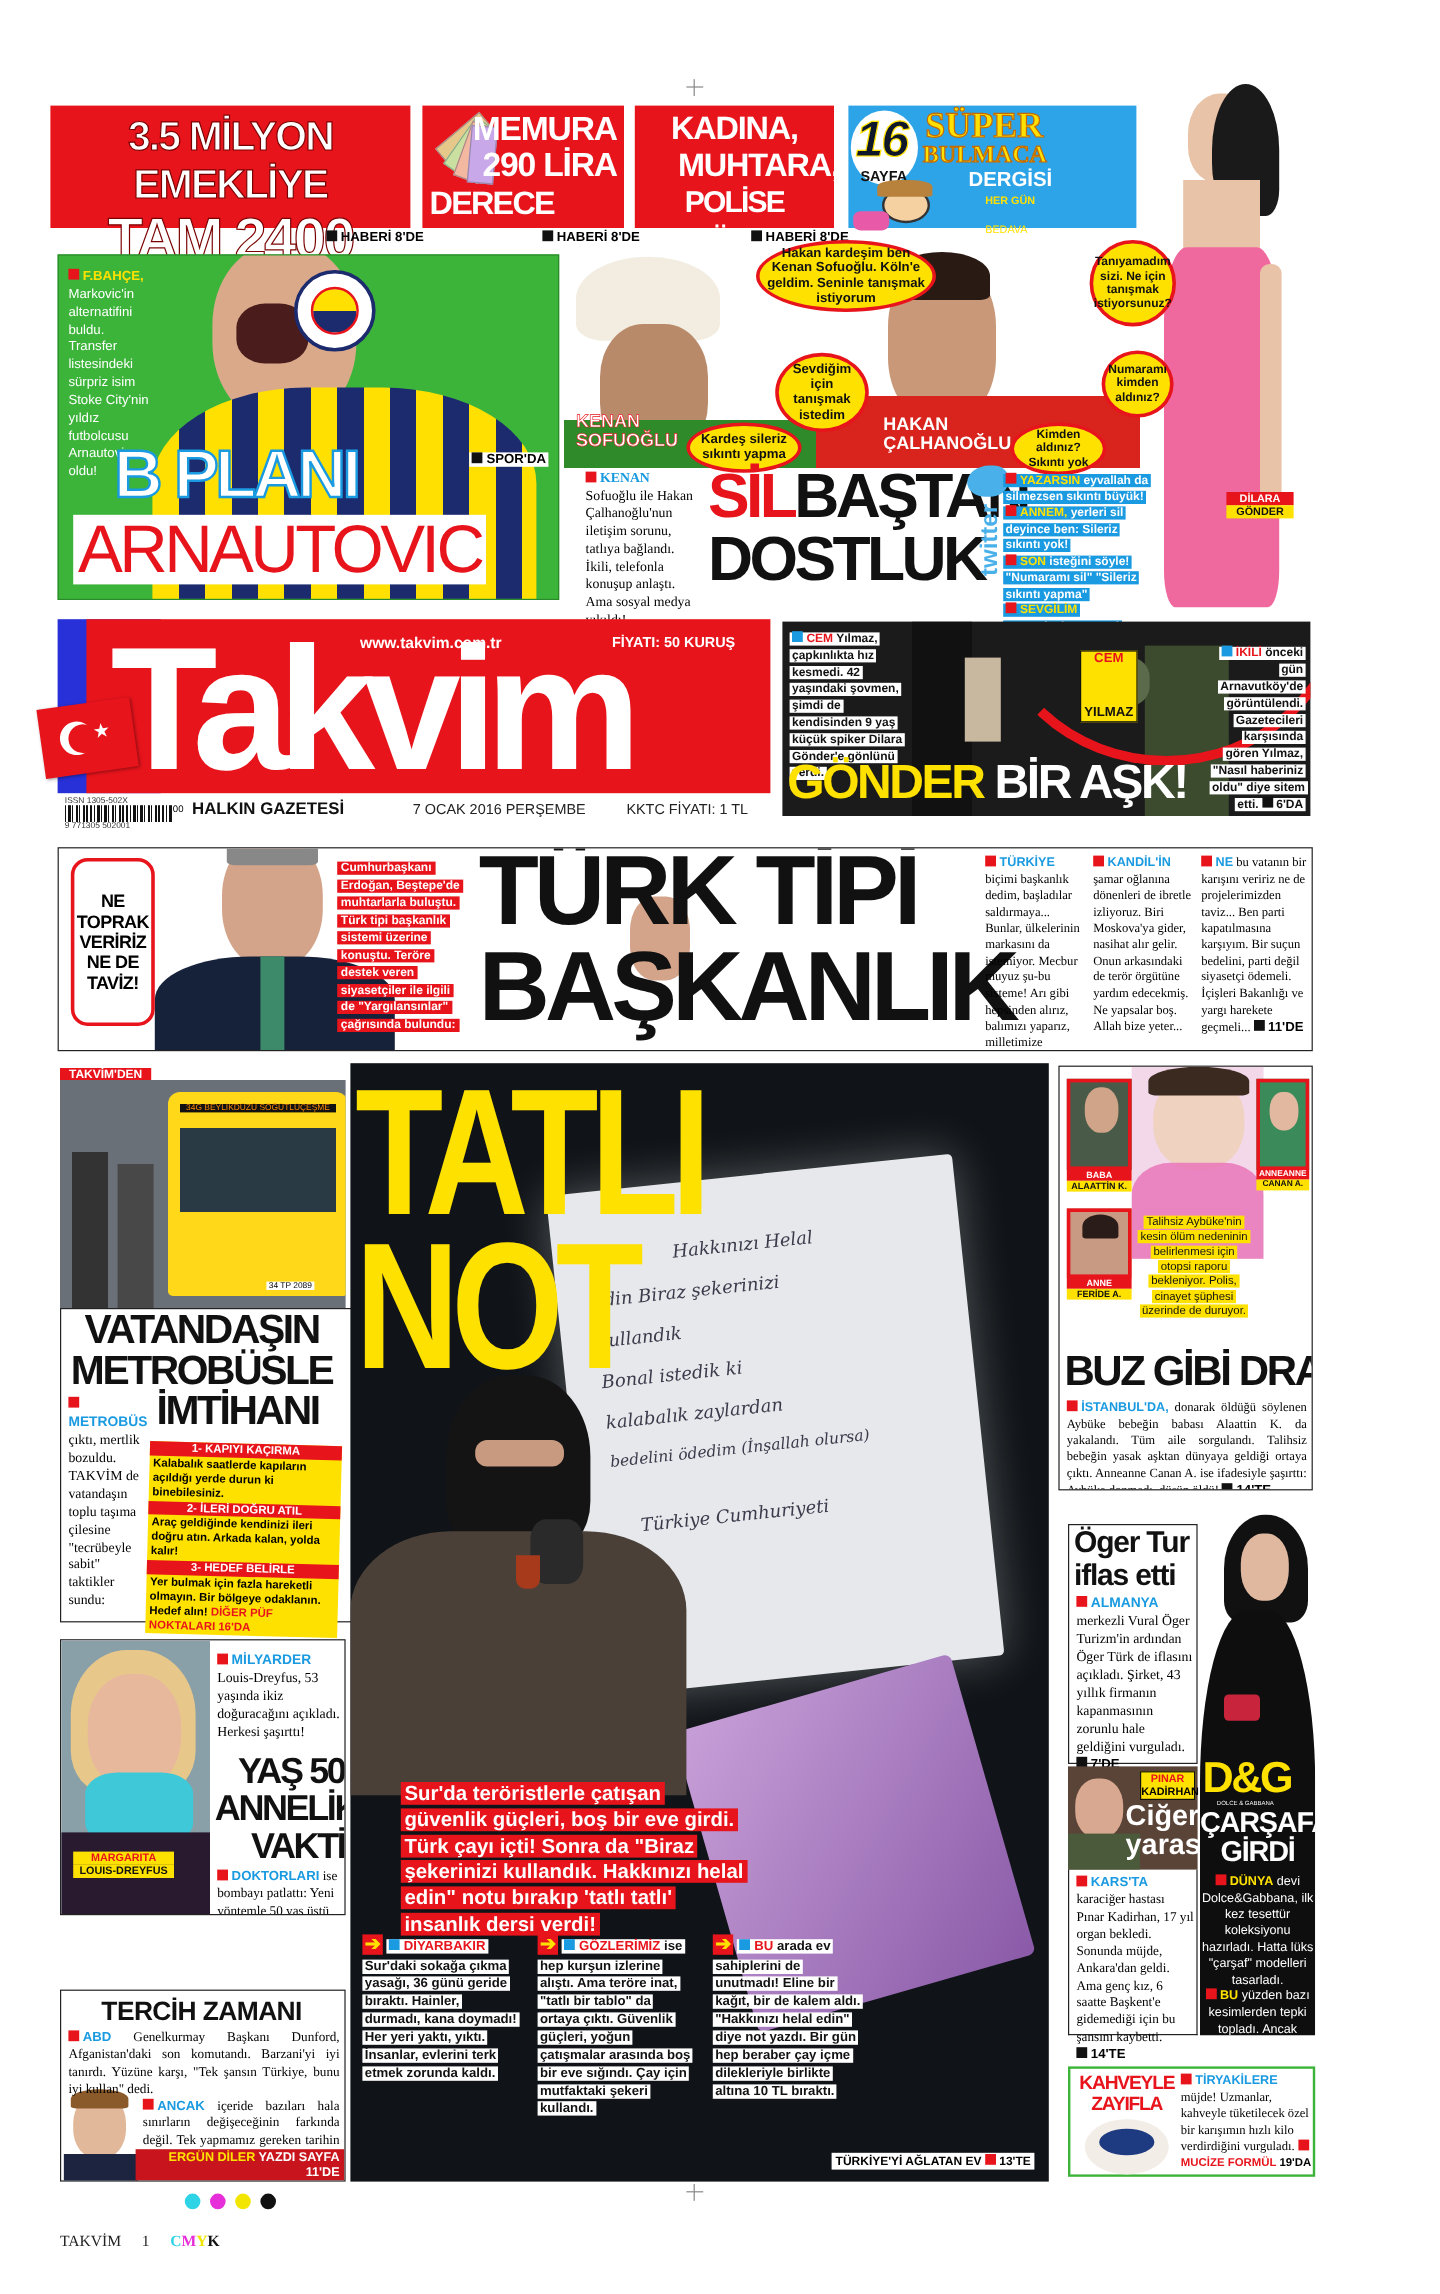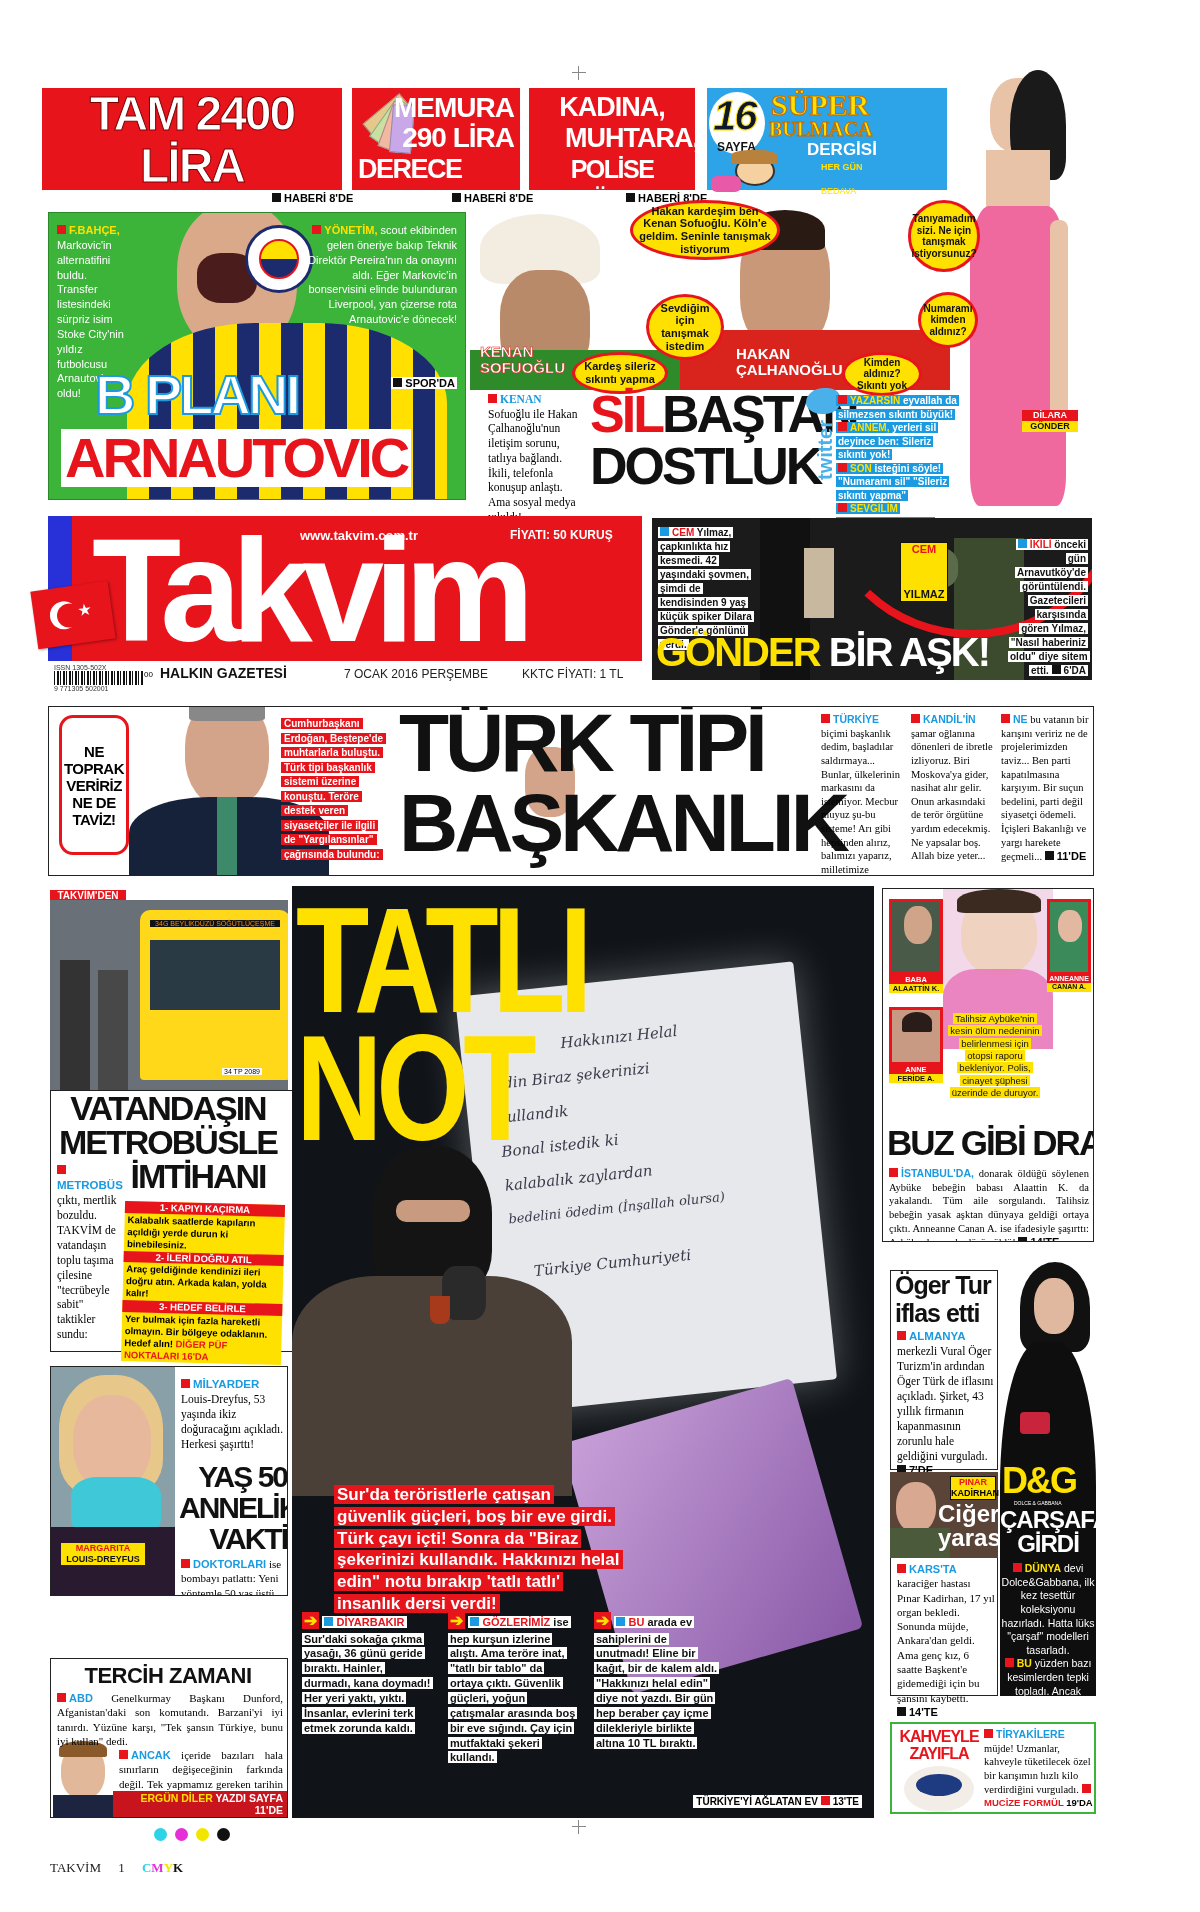--- a/index.html
+++ b/index.html
@@ -28,20 +28,21 @@
 </style>
 </head>
 <body>
 
 <div class="abs" style="left:572px;top:66px;width:14px;height:14px;">
   <div style="position:absolute;left:6px;top:0;width:1px;height:14px;background:#888;"></div>
   <div style="position:absolute;left:0;top:6px;width:14px;height:1px;background:#888;"></div>
 </div>
 
 <div class="abs red" style="left:42px;top:88px;width:300px;height:102px;color:#fff;text-align:center;">
+  <div style="font-weight:700;font-size:34px;letter-spacing:-1.5px;line-height:40px;margin-top:6px;-webkit-text-stroke:1px #7a0000;">3.5 MİLYON EMEKLİYE</div>
   <div style="font-weight:700;font-size:48px;letter-spacing:-2px;line-height:52px;-webkit-text-stroke:1px #7a0000;">TAM 2400 LİRA</div>
 </div>
 <div class="abs ref" style="left:272px;top:192px;"><span class="sq sq-black"></span><span>HABERİ 8'DE</span></div>
 
 <div class="abs red" style="left:352px;top:88px;width:168px;height:102px;color:#fff;">
   <div style="position:absolute;left:2px;top:8px;width:70px;height:60px;">
     <div style="position:absolute;left:10px;top:10px;width:48px;height:22px;background:#e6c98a;transform:rotate(-40deg);border:1px solid #a88;"></div>
     <div style="position:absolute;left:14px;top:16px;width:48px;height:22px;background:#c9e0a0;transform:rotate(-55deg);border:1px solid #8a8;"></div>
     <div style="position:absolute;left:18px;top:20px;width:48px;height:22px;background:#f2b8a0;transform:rotate(-70deg);border:1px solid #a88;"></div>
     <div style="position:absolute;left:24px;top:22px;width:48px;height:22px;background:#c8a8e8;transform:rotate(-85deg);border:1px solid #98a;"></div>
@@ -89,28 +90,24 @@
     <div style="position:absolute;left:70px;top:60px;width:60px;height:50px;background:#4a1c1c;border-radius:40%;"></div>
     <div style="position:absolute;left:0;top:130px;width:320px;height:200px;background:repeating-linear-gradient(90deg,#ffe000 0 22px,#1c2a6e 22px 44px);border-radius:40% 40% 0 0;"></div>
   </div>
   <div style="position:absolute;left:196px;top:12px;width:68px;height:68px;border-radius:50%;background:#fff;border:3px solid #1c2a6e;display:flex;align-items:center;justify-content:center;">
     <div style="width:40px;height:40px;border-radius:50%;background:linear-gradient(#ffe000 0 50%,#1c2a6e 50% 100%);border:2px solid #e8141c;"></div>
   </div>
   <div style="position:absolute;left:8px;top:10px;width:70px;font-size:11px;line-height:1.35;color:#fff;">
     <span class="sq sq-red"></span><span class="kw-red" style="color:#ffe100;">F.BAHÇE,</span>
     <span>Markovic'in alternatifini buldu. Transfer listesindeki sürpriz isim Stoke City'nin yıldız futbolcusu Arnautovic oldu!</span>
   </div>
-  <div style="position:absolute;right:8px;top:10px;width:150px;font-size:11px;line-height:1.35;color:#fff;text-align:right;">
-    <span class="sq sq-red"></span><span style="color:#ffe100;font-weight:700;">YÖNETİM,</span>
-    <span>scout ekibinden gelen öneriye bakıp Teknik Direktör Pereira'nın da onayını aldı. Eğer Markovic'in bonservisini elinde bulunduran Liverpool, yan çizerse rota Arnautovic'e dönecek!</span>
-  </div>
   <div class="ref" style="position:absolute;right:8px;top:164px;background:#fff;padding:0 2px;"><span class="sq sq-black"></span><span>SPOR'DA</span></div>
   <div style="position:absolute;left:18px;top:152px;font-size:56px;font-weight:700;color:#fff;letter-spacing:-3px;-webkit-text-stroke:2px #1a9ae0;line-height:60px;margin-left:28px;">B PLANI</div>
   <div style="position:absolute;left:12px;top:216px;background:#fff;padding:0 4px;">
-    <span style="font-size:56px;font-weight:700;color:#e8141c;letter-spacing:-3px;line-height:58px;">ARNAUTOVIC</span>
+    <span style="font-size:56px;font-weight:400;color:#e8141c;letter-spacing:-3px;line-height:58px;">ARNAUTOVIC</span>
   </div>
 </div>
 
 <div class="abs" style="left:470px;top:200px;width:480px;height:190px;overflow:hidden;">
   <div style="position:absolute;left:10px;top:14px;width:120px;height:70px;background:#f2ede0;border-radius:50% 50% 20% 20%;"></div>
   <div style="position:absolute;left:30px;top:70px;width:90px;height:110px;background:#b98a6a;border-radius:40%;"></div>
   <div style="position:absolute;left:0;top:150px;width:260px;height:60px;background:#2f8a2a;"></div>
   <div style="position:absolute;left:270px;top:20px;width:90px;height:130px;background:#c89878;border-radius:40%;"></div>
   <div style="position:absolute;left:275px;top:10px;width:80px;height:40px;background:#2a1a14;border-radius:50% 50% 10% 10%;"></div>
   <div style="position:absolute;left:210px;top:130px;width:270px;height:80px;background:#d8241c;"></div>

